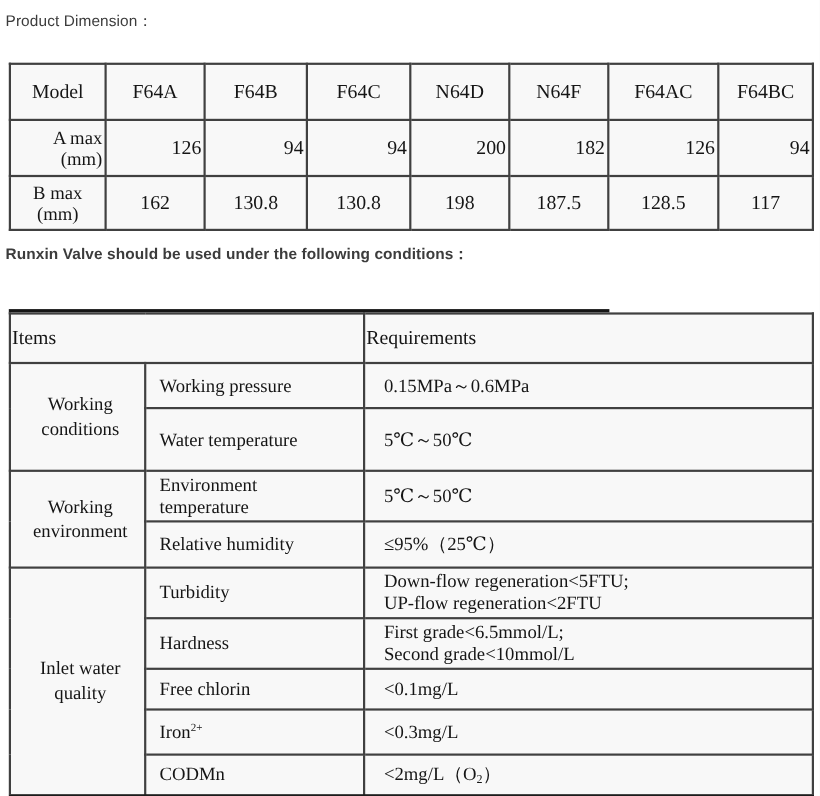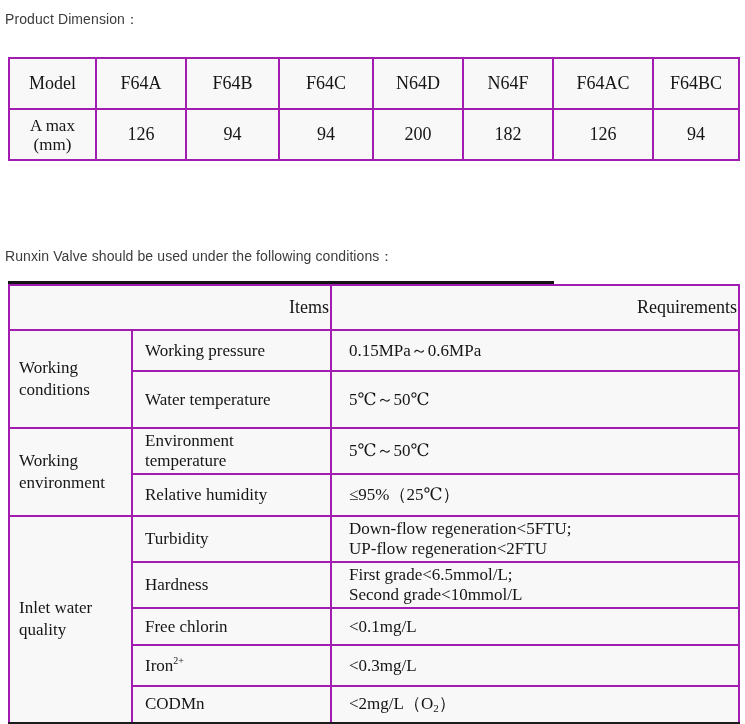--- a/index.html
+++ b/index.html
@@ -5,43 +5,43 @@
   html,body{margin:0;padding:0;}
   body{
     width:745px;height:724px;position:relative;background:#ffffff;
     font-family:"Liberation Sans","DejaVu Sans",sans-serif;overflow:hidden;
   }
   .heading{
     position:absolute;left:5px;font-size:14px;line-height:20px;color:#3c3c3c;
     letter-spacing:.1px;
   }
   #heading-1{top:9px;}
-  #heading-2{top:246px;}
+  #heading-2{top:220px;font-weight:bold;}
 
   table{
     position:absolute;left:8px;border-collapse:collapse;table-layout:fixed;
     background:#f8f8f8;color:#151515;
     font-family:"Liberation Serif","DejaVu Serif","DejaVu Sans",serif;
   }
-  td{border:2px solid #a21caf;vertical-align:middle;margin-top:36px;}
+  td{border:2px solid #404040;vertical-align:middle;margin-top:36px;}
 
   
   #dim-table{top:57px;width:730px;border:2px solid #1c1c1c;}
   #dim-table td{text-align:center;font-size:18px;padding:0 2px;}
   #dim-table tr.hdr td{height:49px;}
-  #dim-table tr.r1 td{height:49px;}
+  #dim-table tr.r1 td{height:49px;text-align:right;}
   #dim-table tr.r2 td{height:47px;}
   #dim-table .rowhead{font-size:17px;line-height:19px;}
   .ul{text-underline-offset:2px;}
 
   
   #cond-table{top:284px;width:730px;border:2px solid #1c1c1c;border-bottom-width:3px;}
   #cond-table td{font-size:17px;}
-  #cond-table tr.head td{text-align:right;font-size:18px;height:41px;}
-  #cond-table .group{padding:0 4px 0 9px;line-height:22px;}
+  #cond-table tr.head td{text-align:left;font-size:18px;height:41px;}
+  #cond-table .group{padding:0 4px 0 9px;line-height:22px;text-align:center;}
   #cond-table .item{padding:2px 4px 2px 12px;line-height:20px;white-space:pre-line;}
   #cond-table .req{padding:2px 4px 2px 17px;line-height:20px;white-space:pre-line;}
   sup{font-size:10px;line-height:0;vertical-align:super;}
   sub{font-size:11px;line-height:0;vertical-align:-3px;}
 
   
   .thick-strip{position:absolute;left:8px;top:281px;width:546px;height:4px;background:#151515;}
 </style>
 </head>
 <body>
@@ -75,20 +75,33 @@
       <div>A max</div>
       <div><span>(</span><span class="ul">mm</span><span>)</span></div>
     </td>
     <td>126</td>
     <td>94</td>
     <td>94</td>
     <td>200</td>
     <td>182</td>
     <td>126</td>
     <td>94</td>
+  </tr>
+  <tr class="r2">
+    <td class="rowhead">
+      <div>B max</div>
+      <div><span>(</span><span class="ul">mm</span><span>)</span></div>
+    </td>
+    <td>162</td>
+    <td>130.8</td>
+    <td>130.8</td>
+    <td>198</td>
+    <td>187.5</td>
+    <td>128.5</td>
+    <td>117</td>
   </tr>
 </tbody>
   </table>
 
 <div class="heading" id="heading-2">Runxin Valve should be used under the following conditions：</div>
 
 <div class="thick-strip"></div>
 
 <table id="cond-table">
   <colgroup>

